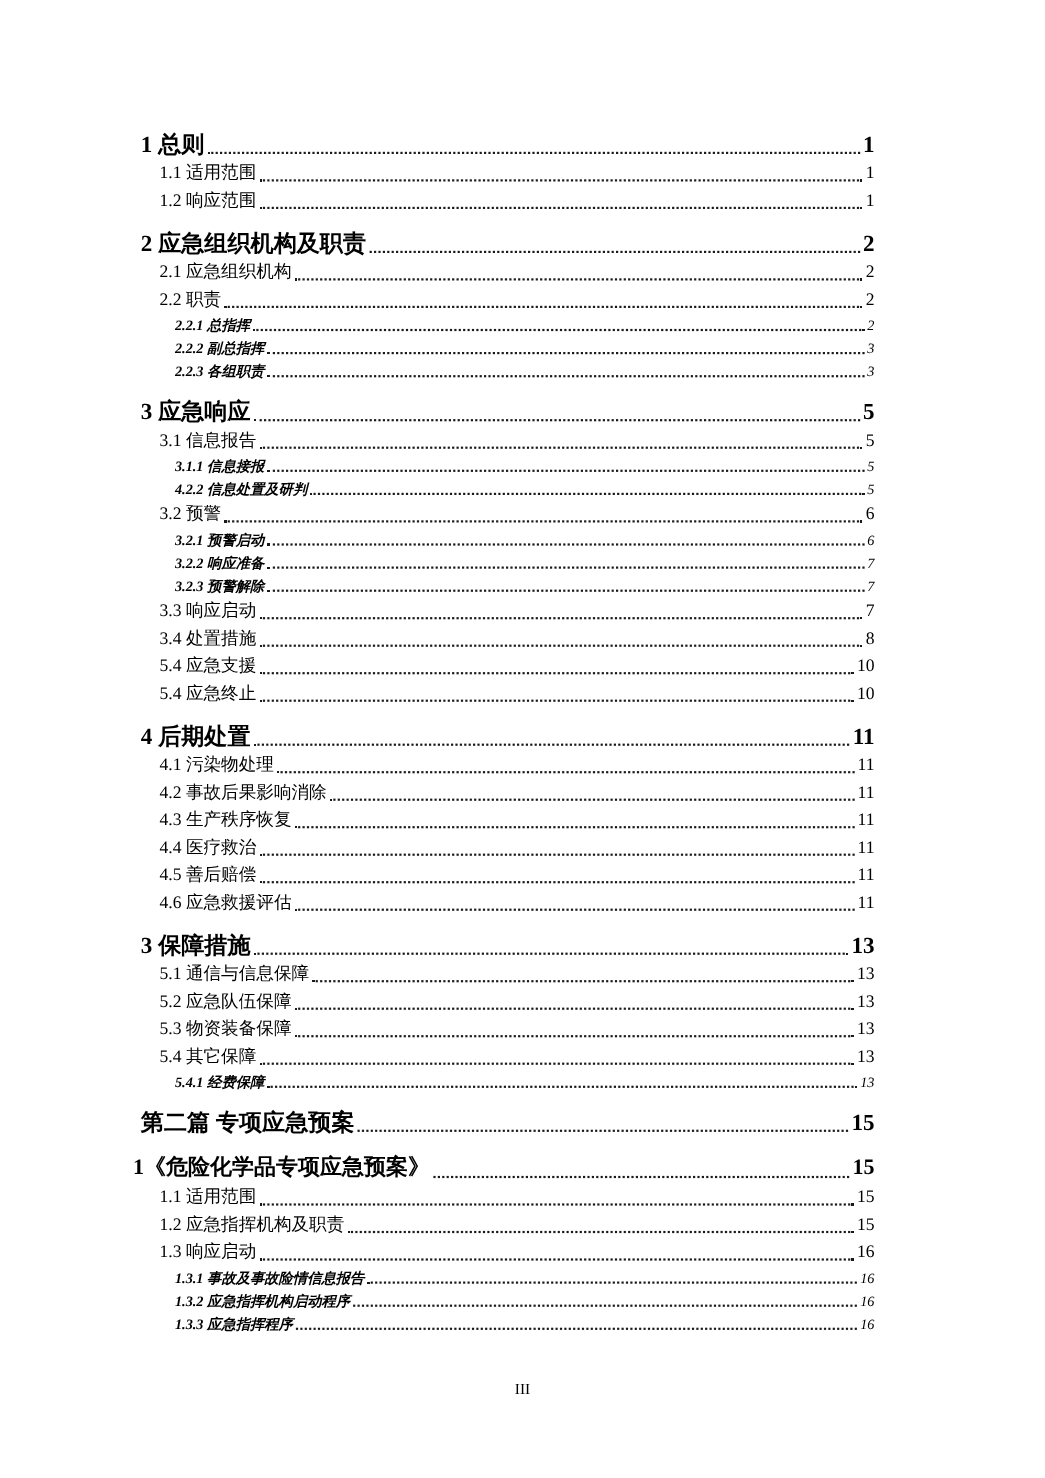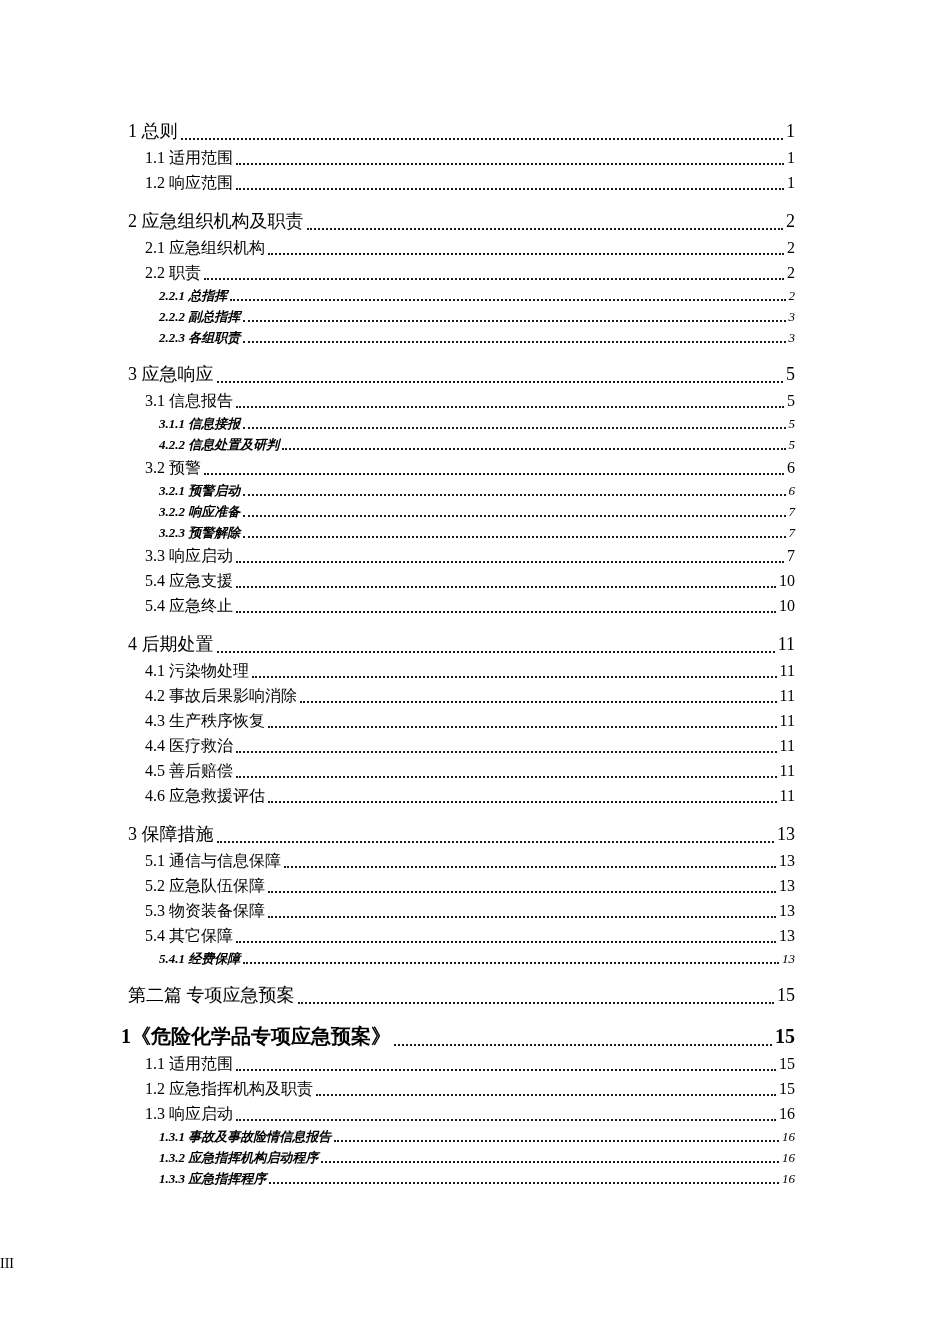--- a/index.html
+++ b/index.html
@@ -33,22 +33,22 @@
     min-width: 12px;
     border-bottom: 2px dotted #1a1a1a;
     align-self: flex-end;
     margin: 0 3px 5px 3px;
     height: 0;
   }
   .toc-page { flex: 0 0 auto; }
 
   
   .lvl1 {
-    font-size: 18px;
-    font-weight: normal;
+    font-size: 21px;
+    font-weight: bold;
     line-height: 27px;
     margin-top: 13px;
   }
   
   .lvl0 {
     font-size: 20px;
     font-weight: bold;
     line-height: 29px;
     margin-top: 13px;
     margin-left: -7px;
@@ -70,20 +70,21 @@
   }
   .lvl3 .toc-page { font-style: italic; font-weight: normal; }
 
   .toc > .toc-row:first-child { margin-top: 0; }
 
   .footer {
     position: absolute;
     left: 0;
     right: 0;
     bottom: 72px;
+    text-align: center;
     font-size: 14px;
   }
 </style>
 </head>
 <body>
 
 <div class="page">
 
   <div class="toc">
       <div class="toc-row lvl1">
@@ -170,20 +171,25 @@
       <span class="toc-label">3.2.3 预警解除</span>
       <span class="toc-leader"></span>
       <span class="toc-page">7</span>
     </div>
       <div class="toc-row lvl2">
       <span class="toc-label">3.3 响应启动</span>
       <span class="toc-leader"></span>
       <span class="toc-page">7</span>
     </div>
       <div class="toc-row lvl2">
+      <span class="toc-label">3.4 处置措施</span>
+      <span class="toc-leader"></span>
+      <span class="toc-page">8</span>
+    </div>
+      <div class="toc-row lvl2">
       <span class="toc-label">5.4 应急支援</span>
       <span class="toc-leader"></span>
       <span class="toc-page">10</span>
     </div>
       <div class="toc-row lvl2">
       <span class="toc-label">5.4 应急终止</span>
       <span class="toc-leader"></span>
       <span class="toc-page">10</span>
     </div>
       <div class="toc-row lvl1">

